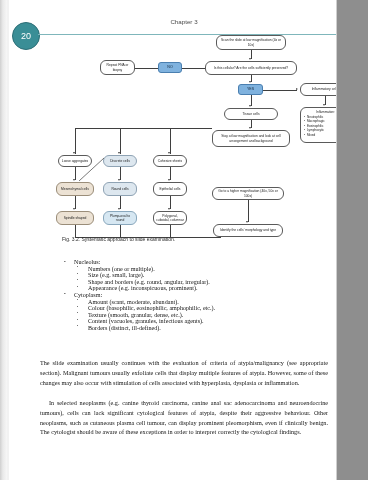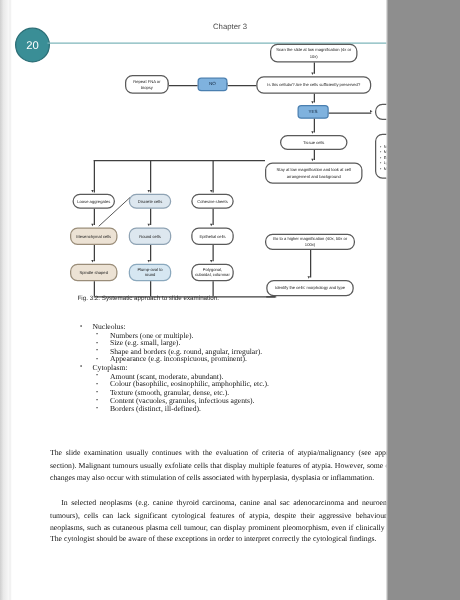--- a/index.html
+++ b/index.html
@@ -1,17 +1,17 @@
 <!DOCTYPE html>
 <html><head>
 <meta charset="utf-8">
 <style>
   html,body{margin:0;padding:0;background:#8e8e8e;}
   body{font-family:"Liberation Serif",serif;}
-  .page{position:relative;width:309px;height:480px;background:#ffffff;overflow:hidden;
+  .page{position:relative;width:336px;height:480px;background:#ffffff;overflow:hidden;
         box-shadow:0 0 0 1px #cfcfcf;}
   .spine{position:absolute;left:0;top:0;width:7px;height:480px;
          background:linear-gradient(90deg,#cfcfcf 0%,#e9e9e9 40%,#f7f7f7 100%);}
   .spine2{position:absolute;left:7px;top:0;width:2px;height:480px;background:#f2f2f2;}
 
   
   .pagenum{position:absolute;left:12px;top:22px;width:26px;height:26px;border-radius:50%;
            background:#3a8e96;border:1.6px solid #2c6e76;color:#ffffff;font-size:9px;
            display:flex;align-items:center;justify-content:center;
            font-family:"Liberation Sans",sans-serif;}

